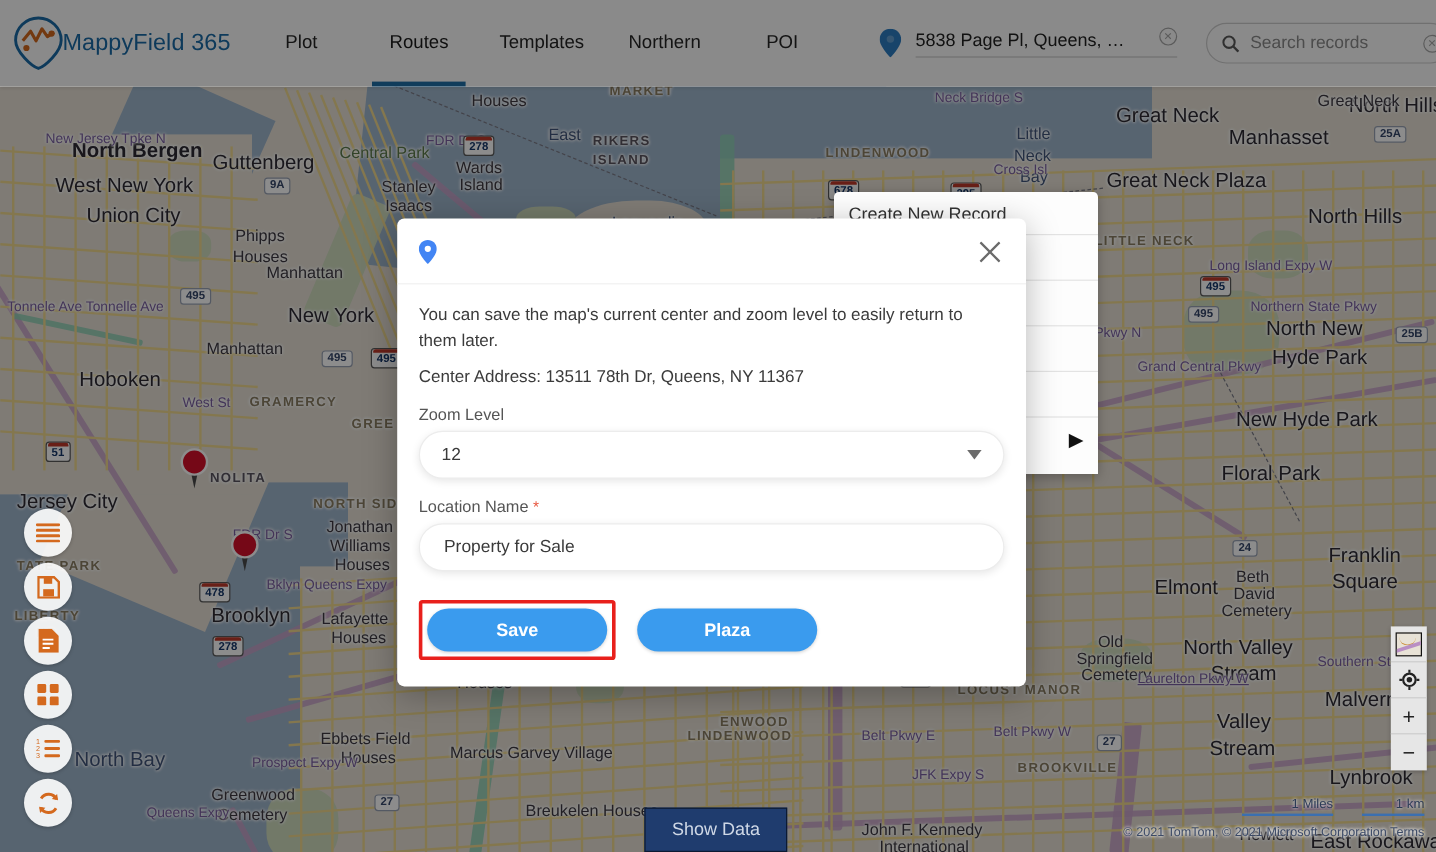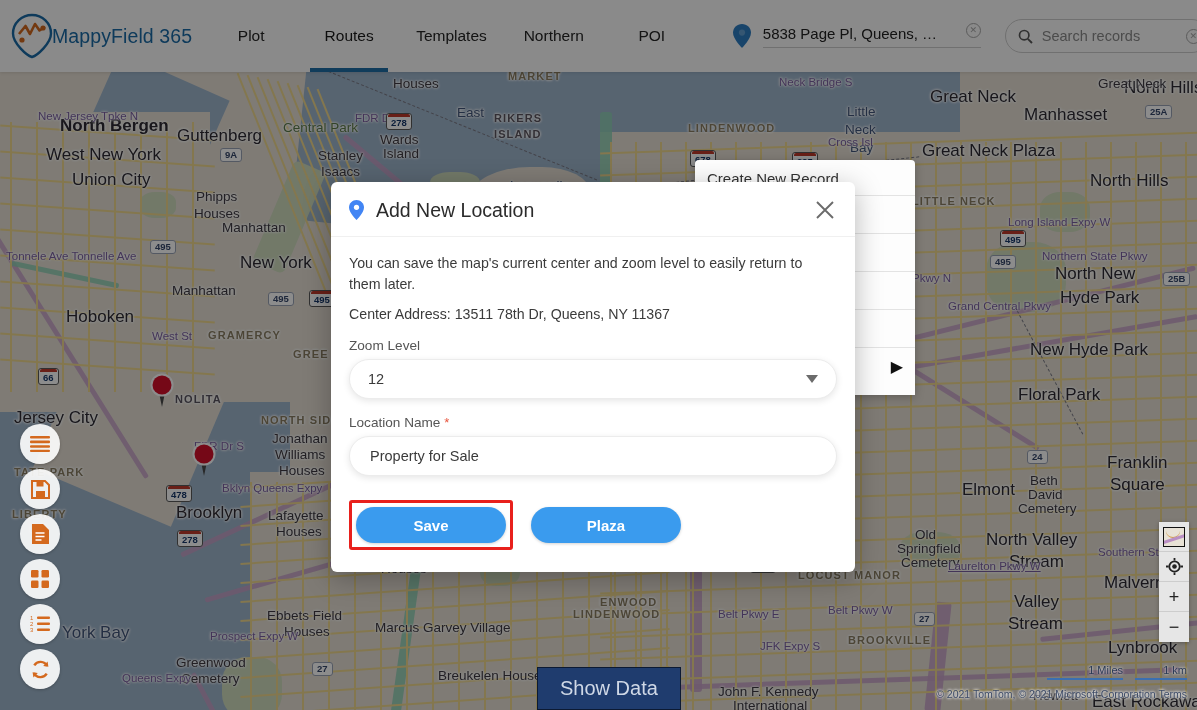--- a/index.html
+++ b/index.html
@@ -155,34 +155,34 @@
     content:""; position:absolute; left:-3px; top:9px; width:30px; height:3px;
     background:#b98fc4; transform: rotate(-18deg);
   }
   .mini-map::before {
     content:""; position:absolute; left:2px; top:2px; width:14px; height:7px;
     border-bottom:1.5px solid #d09a4e; border-radius:0 0 8px 8px;
   }
 
   .scalebar {
     position: absolute; right: 10px; bottom: 30px; z-index: 22;
-    display: flex; gap: 12px; align-items: flex-start;
+    display: flex; gap: 24px; align-items: flex-start;
   }
   .scale-item { text-align: right; }
   .scale-item .t { font-size: 11px; color: #2b3a55; text-shadow: 0 0 3px #fff; }
   .scale-item .b { height: 2px; background: #3b6fb0; margin-top: 2px; }
   .attrib {
     position: absolute; right: 10px; bottom: 10px; z-index: 22;
     font-size: 10.5px; color: #3c4a66; text-shadow: 0 0 3px #fff,0 0 3px #fff;
     white-space: nowrap;
   }
   .showdata {
     position: absolute; left: 537px; bottom: 0px; z-index: 22;
     background: #1f3c6e; color: #cfd8e6; border: 1px solid #0c1a33;
-    padding: 9px 22px; font-size: 20px; cursor: pointer;
+    padding: 9px 22px; font-size: 15px; cursor: pointer;
   }
 
   
   .backpanel {
     position: absolute; left: 695px; top: 160px; width: 220px; height: 235px;
     background: #fdfdfd; border-radius: 4px 4px 0 0;
     box-shadow: 0 2px 10px rgba(0,0,0,.25);
     z-index: 24; overflow: hidden;
   }
   .backpanel .bp-title {
@@ -473,21 +473,21 @@
         <div class="maplabel caps" style="left: 591px; top: 484px;">OZONE PARK</div>
         <div class="maplabel caps" style="left: 573px; top: 536px;">LINDENWOOD</div>
         <div class="maplabel " style="left: 378px; top: 473px;">Brevoort</div>
         <div class="maplabel " style="left: 381px; top: 489px;">Houses</div>
         <div class="maplabel " style="left: 267px; top: 536px;">Ebbets Field</div>
         <div class="maplabel " style="left: 284px; top: 552px;">Houses</div>
         <div class="maplabel " style="left: 375px; top: 548px;">Marcus Garvey Village</div>
         <div class="maplabel " style="left: 438px; top: 596px;">Breukelen Houses</div>
         <div class="maplabel " style="left: 176px; top: 583px;">Greenwood</div>
         <div class="maplabel " style="left: 181px; top: 599px;">Cemetery</div>
-        <div class="maplabel big wtr" style="left: 62px; top: 551px;">York Bay</div>
+        <div class="maplabel big wtr" style="left: 62px; top: 551px;">North Bay</div>
         <div class="maplabel big" style="left: 176px; top: 431px;">Brooklyn</div>
         <div class="maplabel " style="left: 268px; top: 436px;">Lafayette</div>
         <div class="maplabel " style="left: 276px; top: 452px;">Houses</div>
         <div class="maplabel " style="left: 272px; top: 359px;">Jonathan</div>
         <div class="maplabel " style="left: 275px; top: 375px;">Williams</div>
         <div class="maplabel " style="left: 279px; top: 391px;">Houses</div>
         <div class="maplabel capsd" style="left: 175px; top: 321px;">NOLITA</div>
         <div class="maplabel caps" style="left: 261px; top: 342px;">NORTH SIDE</div>
         <div class="maplabel caps" style="left: 208px; top: 257px;">GRAMERCY</div>
         <div class="maplabel caps" style="left: 293px; top: 276px;">GREE</div>
@@ -528,21 +528,21 @@
         <div class="shield" style="left: 990px; top: 183px;">495</div>
         <div class="shield" style="left: 1145px; top: 33px;">25A</div>
         <div class="shield" style="left: 1163px; top: 200px;">25B</div>
         <div class="shield" style="left: 1027px; top: 378px;">24</div>
         <div class="shield" style="left: 914px; top: 540px;">27</div>
         <div class="shield" style="left: 312px; top: 590px;">27</div>
         <div class="shield us" style="left: 386px; top: 41px; padding-top: 4px;">278</div>
         <div class="shield us" style="left: 690px; top: 78px; padding-top: 4px;">678</div>
         <div class="shield us" style="left: 792px; top: 80px; padding-top: 4px;">295</div>
         <div class="shield us" style="left: 309px; top: 218px; padding-top: 4px;">495</div>
-        <div class="shield us" style="left: 38px; top: 296px; padding-top: 4px;">66</div>
+        <div class="shield us" style="left: 38px; top: 296px; padding-top: 4px;">51</div>
         <div class="shield us" style="left: 166px; top: 413px; padding-top: 4px;">478</div>
         <div class="shield us" style="left: 177px; top: 458px; padding-top: 4px;">278</div>
         <div class="shield us" style="left: 750px; top: 484px; padding-top: 4px;">678</div>
         <div class="shield us" style="left: 1000px; top: 158px; padding-top: 4px;">495</div>
       </div>
     <div id="markers">
         <div class="pin-red" style="left: 149px; top: 301px;"><svg width="26" height="36" viewBox="0 0 26 36">
             <path d="M13 34 L10 20 h6 z" fill="#4a4a4a"></path>
             <circle cx="13" cy="12" r="11.5" fill="#ffffff"></circle>
             <circle cx="13" cy="12" r="9.5" fill="#d6102a"></circle>
@@ -668,21 +668,20 @@
       <span class="bp-play">▶</span>
     </div>
   </div>
 
   <div class="modal">
     <div class="modal-head">
       <svg class="modal-pin" viewBox="0 0 15 20">
         <path d="M7.5 0C3.4 0 0 3.3 0 7.4 0 12.6 7.5 20 7.5 20S15 12.6 15 7.4C15 3.3 11.6 0 7.5 0z" fill="#4285f4"></path>
         <circle cx="7.5" cy="7.3" r="2.6" fill="#fff"></circle>
       </svg>
-      <div class="modal-title">Add New Location</div>
       <div class="modal-close">
         <svg width="18" height="18" viewBox="0 0 18 18">
             <g stroke="#6b6b6b" stroke-width="1.9">
               <path d="M1 1l16 16M17 1L1 17"></path>
             </g>
           </svg>
       </div>
     </div>
     <div class="modal-body">
       <p class="m-desc">You can save the map's current center and zoom level to easily return to them later.</p>

